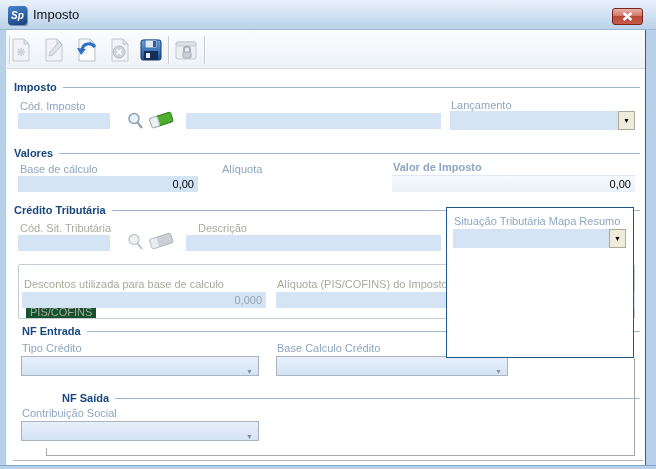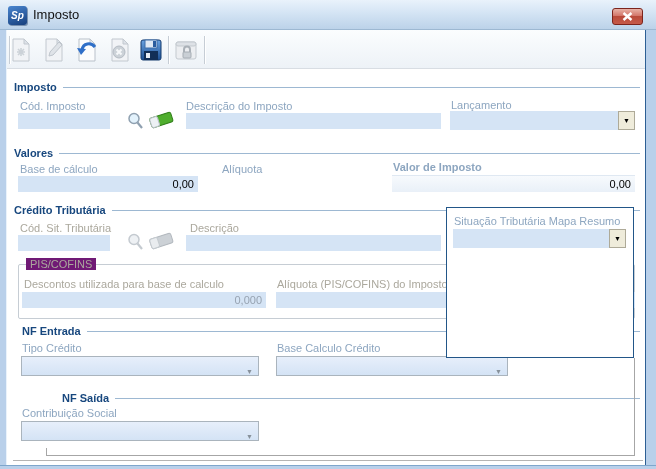--- a/index.html
+++ b/index.html
@@ -47,21 +47,21 @@
   .ccombo{display:flex;height:19px;cursor:pointer;}
   .ccombo .cfield{flex:1;background:#d5e4f5;height:100%;line-height:18px;padding:0 3px;overflow:hidden;}
   .ccombo .cbtn{width:17px;height:100%;background:#efecdb;border:1px solid #aeaa98;
     display:flex;align-items:center;justify-content:center;font-size:7px;color:#000;}
   
   .fcombo{background:linear-gradient(180deg,#e7effb,#d4e3f5);border:1px solid #aab4bd;
     height:20px;line-height:18px;padding:0 18px 0 4px;position:absolute;cursor:pointer;}
   .fcombo .farrow{position:absolute;right:5px;top:6px;font-size:7px;color:#87919b;}
   
   .fieldset{border:1px solid #c6cdd4;border-radius:2px;}
-  .fieldset-cap{background:#701a75;padding:0 4px;color:#aba89d;}
+  .fieldset-cap{background:#14532d;padding:0 4px;color:#aba89d;margin-top:48px;}
   
   .mapa-panel{background:#ffffff;border:1px solid #225688;z-index:5;}
   .dropdown{background:#cfe2f5;border:1px solid #000000;z-index:6;
     box-shadow:2px 2px 3px rgba(90,90,90,.45);padding-top:1px;}
   .dd-item{height:13px;line-height:13px;padding:0 3px;white-space:nowrap;cursor:pointer;color:#000;}
   .decor{background:#a6a6a6;}
 </style>
 </head>
 <body>
 
@@ -171,21 +171,20 @@
   <div class="abs" style="left:147px;top:108px;">
     <span>
       <svg width="28" height="22" viewBox="0 0 28 22">
         <g transform="rotate(-18 14 11)">
           <rect x="3" y="7" width="22" height="10" rx="2" fill="#4fae2d" stroke="#2f7d18"></rect>
           <rect x="3" y="7" width="8" height="10" rx="2" fill="#edf1f4" stroke="#b9c1c8"></rect>
         </g>
       </svg>
     </span>
   </div>
-  <div class="abs lbl" style="left:186px;top:100px;">Descrição do Imposto</div>
   <div class="abs field" style="left:186px;top:113px;width:255px;"></div>
   <div class="abs lbl" style="left:451px;top:99px;">Lançamento</div>
   <div class="abs ccombo" style="left:450px;top:111px;width:185px;">
     <span class="cfield"></span>
     <span class="cbtn">▼</span>
   </div>
 
   <div class="abs gb-header" style="left:14px;top:146px;width:626px;">
     <span class="gb-title">Valores</span>
       <span class="gb-line"></span>
@@ -213,21 +212,21 @@
   <div class="abs" style="left:147px;top:229px;">
     <span>
       <svg width="28" height="22" viewBox="0 0 28 22">
         <g transform="rotate(-18 14 11)">
           <rect x="3" y="7" width="22" height="10" rx="2" fill="#ccd1d6" stroke="#b2b8be"></rect>
           <rect x="3" y="7" width="8" height="10" rx="2" fill="#e9ecef" stroke="#c4cacf"></rect>
         </g>
       </svg>
     </span>
   </div>
-  <div class="abs lbl-dis" style="left:190px;top:222px;text-align:center;">Descrição</div>
+  <div class="abs lbl-dis" style="left:198px;top:222px;text-align:center;">Descrição</div>
   <div class="abs field" style="left:186px;top:235px;width:255px;"></div>
 
   <div class="abs fieldset" style="left:18px;top:264px;width:617px;height:55px;"></div>
   <div class="abs fieldset-cap" style="left:26px;top:258px;">PIS/COFINS</div>
   <div class="abs lbl-dis" style="left:24px;top:278px;">Descontos utilizada para base de calculo</div>
   <div class="abs field num-dis" style="left:22px;top:292px;width:244px;">0,000</div>
   <div class="abs lbl-dis" style="left:277px;top:278px;">Alíquota (PIS/COFINS) do Imposto e</div>
   <div class="abs field" style="left:276px;top:292px;width:359px;"></div>
 
   <div class="abs gb-header" style="left:22px;top:324px;width:618px;">

